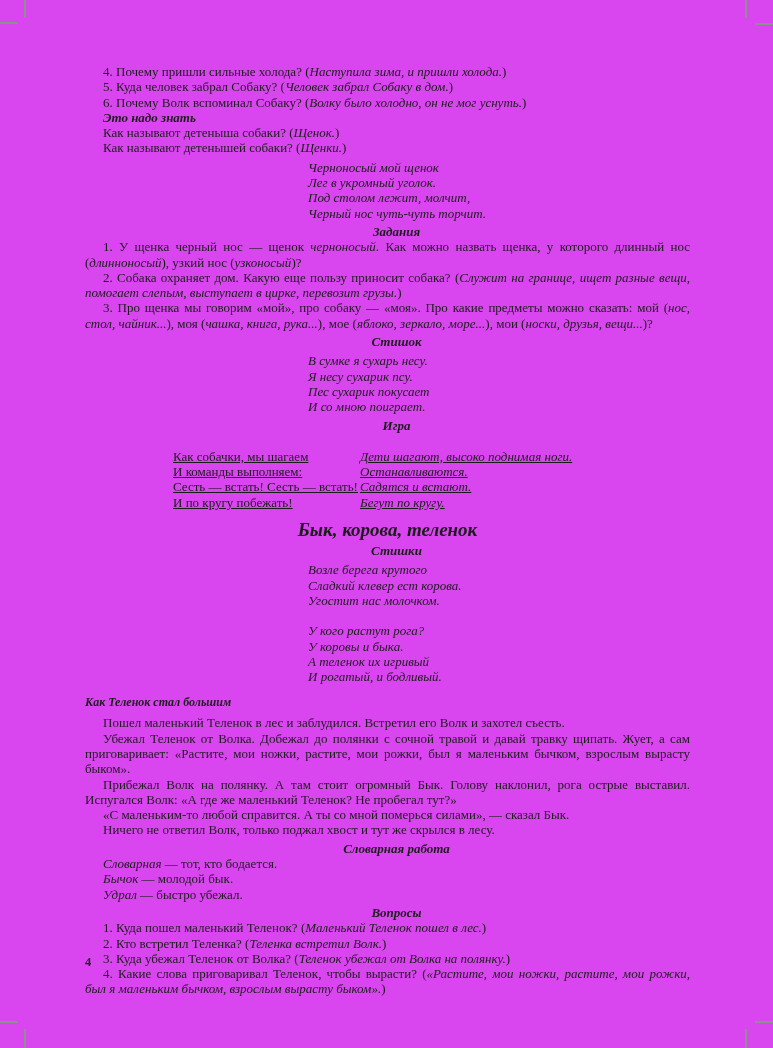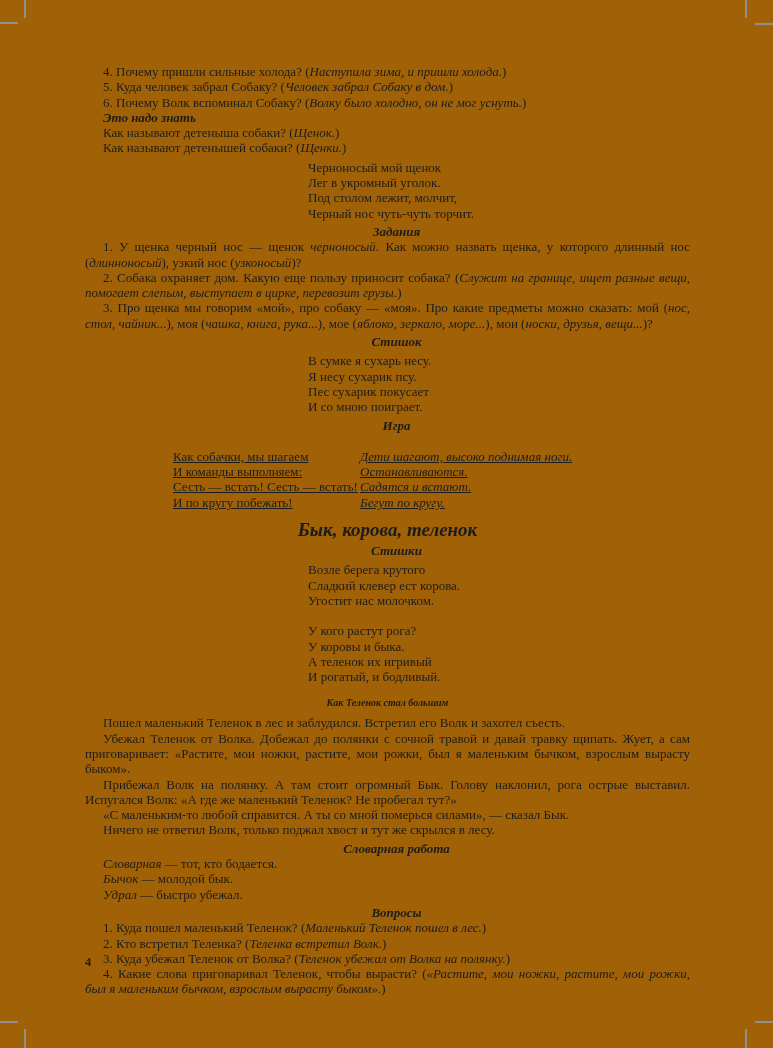--- a/index.html
+++ b/index.html
@@ -7,21 +7,21 @@
     padding: 0;
     width: 773px;
     height: 1048px;
     background: #ffffff;
     overflow: hidden;
   }
   .page {
     position: relative;
     width: 773px;
     height: 1048px;
-    background: #a16207;
+    background: #d946ef;
     font-family: "Liberation Serif", "DejaVu Serif", serif;
     font-size: 13px;
     line-height: 15.3px;
     color: #1c1c1c;
   }
   .mark { position: absolute; background: #8f8f8f; }
   .mark-tl-v { left: 24px;  top: 0;      width: 2px;  height: 18px; }
   .mark-tl-h { left: 0;     top: 22px;   width: 18px; height: 2px;  }
   .mark-tr-v { left: 745px; top: 0;      width: 2px;  height: 18px; }
   .mark-tr-h { left: 755px; top: 23px;   width: 18px; height: 2px;  }
@@ -35,21 +35,21 @@
     left: 85px;
     top: 64px;
     width: 605px;
   }
   p { margin: 0; text-align: center; }
   .it { font-style: italic; }
   .bd { font-weight: bold; }
 
   .line { margin: 0; text-indent: 18px; text-align: justify; }
   .verse { margin-left: 223px; margin-top: 4px; margin-bottom: 2px; }
-  .verse .line { text-indent: 0; text-align: left; }
+  .verse .line { text-indent: 0; text-align: left; font-style: italic; }
   .verse-gap { margin-top: 15px; }
 
   .heading {
     font-weight: bold;
     font-style: italic;
     padding-left: 18px;
     margin-top: 3px;
   }
 
   .game-block { margin-top: 16px; text-decoration: underline; }
@@ -60,24 +60,24 @@
   .section-title {
     text-align: center;
     font-weight: bold;
     font-size: 19px;
     line-height: 20px;
     margin-top: 10px;
     margin-bottom: 2px;
     font-style: italic;
   }
   .story-title {
-    text-align: center;
+    text-align: left;
     font-weight: bold;
     font-style: italic;
-    font-size: 10px;
+    font-size: 12px;
     line-height: 17px;
     margin-top: 10px;
     margin-bottom: 4px;
   }
 
   .page-number {
     position: absolute;
     left: 85px;
     top: 955px;
     font-weight: bold;

